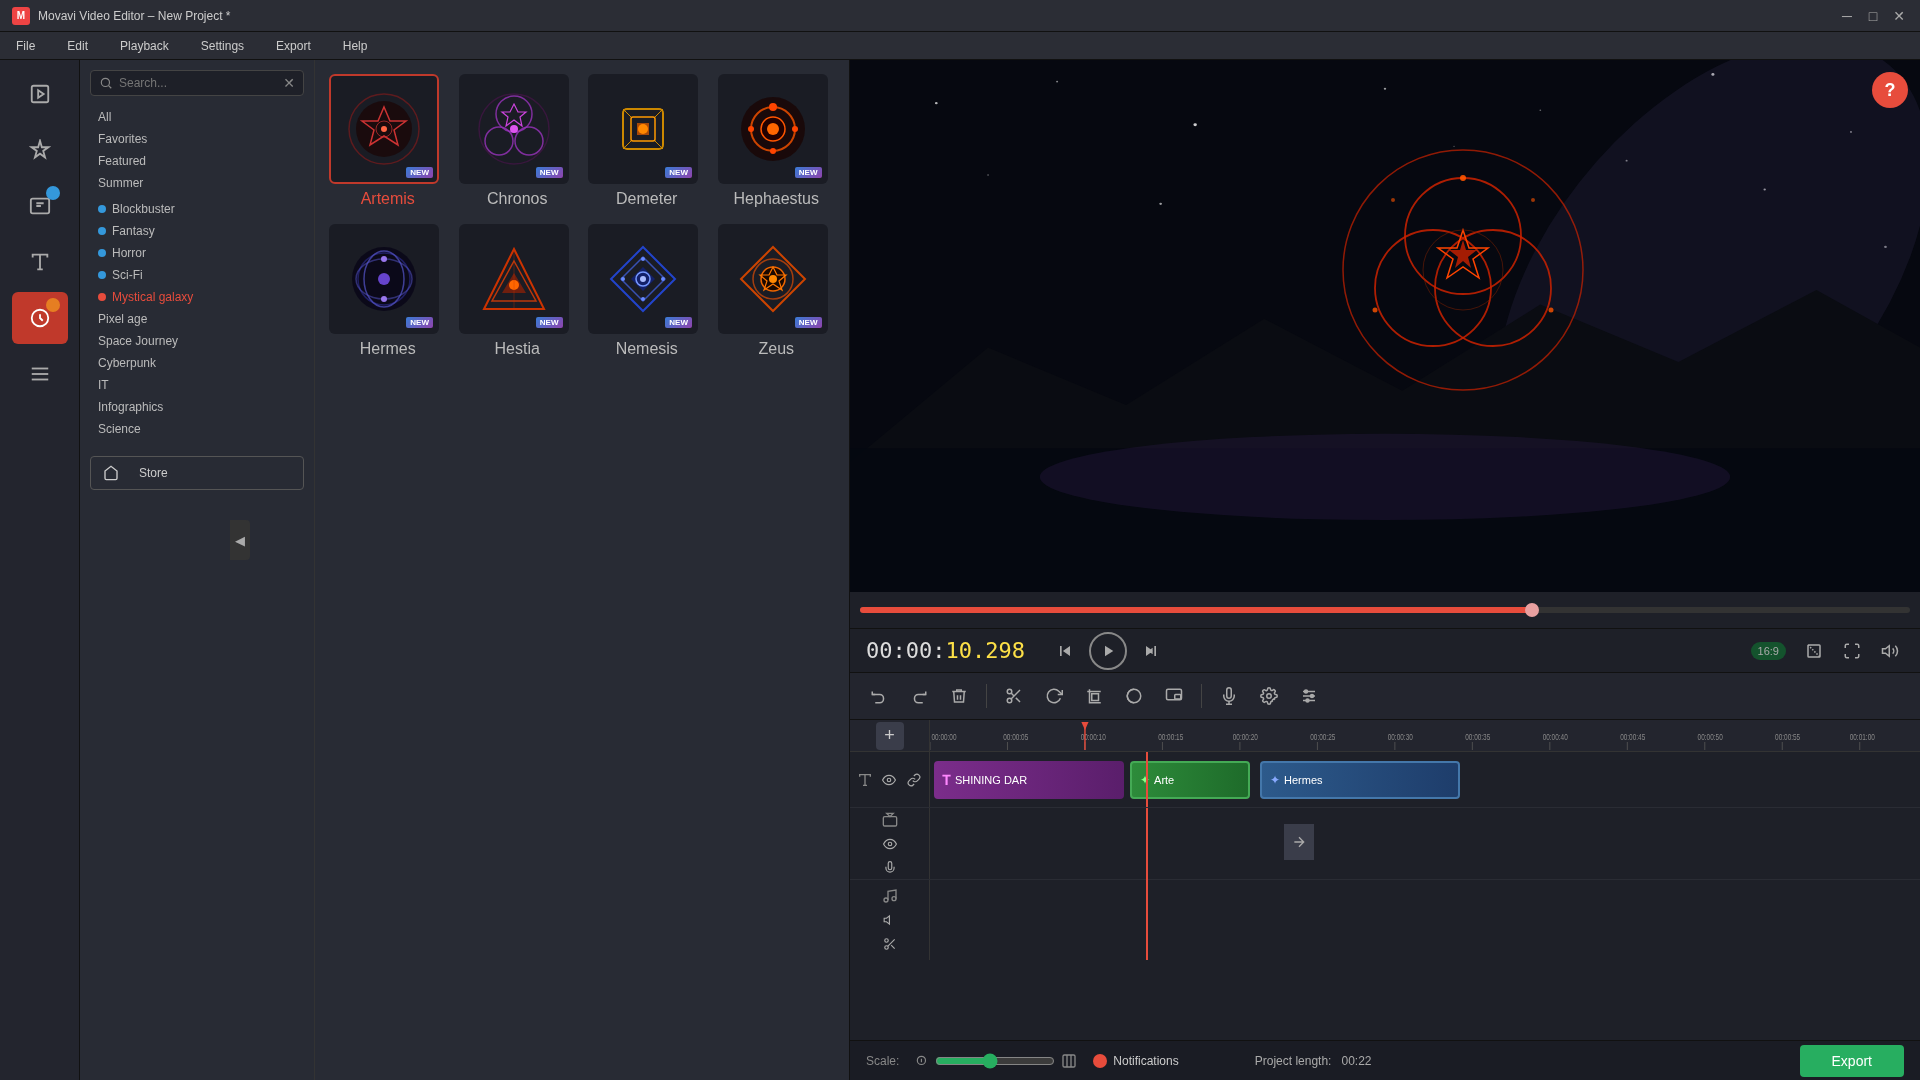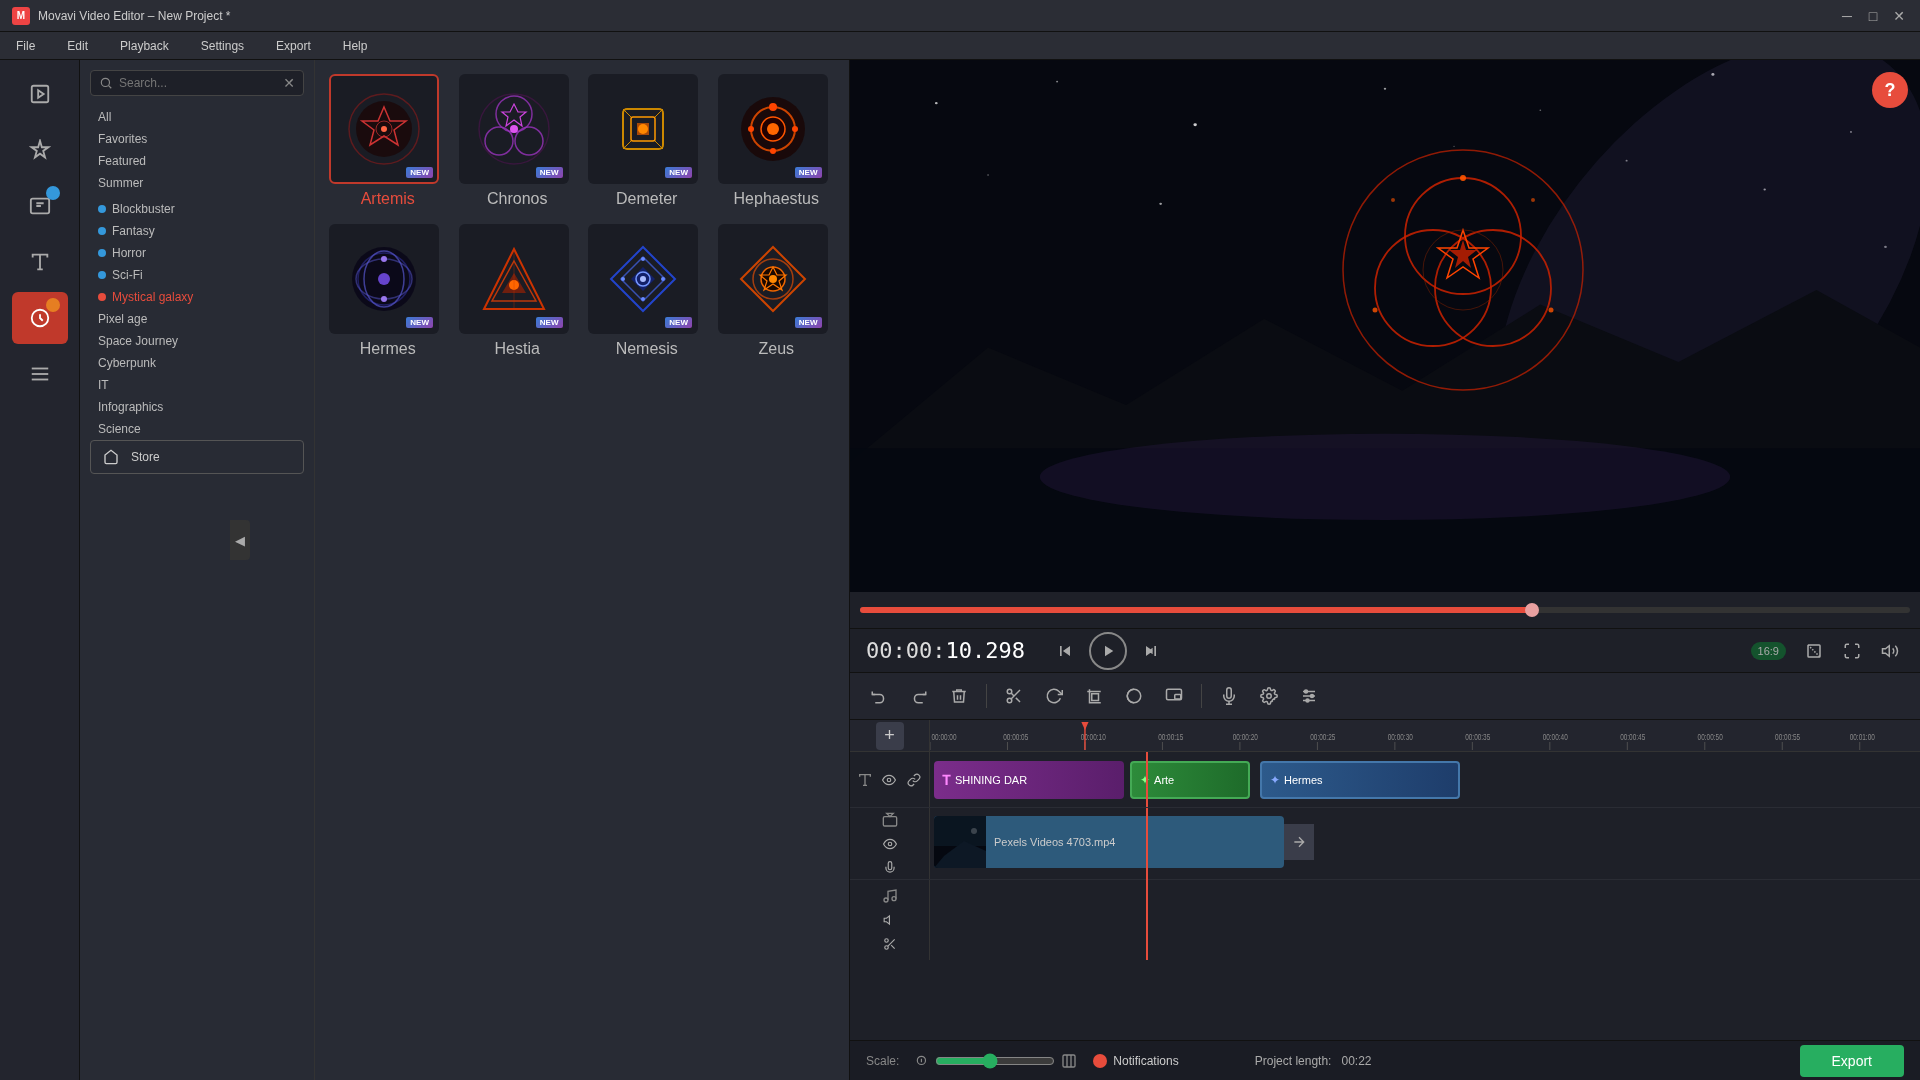--- a/index.html
+++ b/index.html
@@ -37,21 +37,21 @@
     
     
     #categories { width: 235px; padding: 10px; border-right: 1px solid #333; }
     #search-box { display: flex; align-items: center; background: #1e2028; border: 1px solid #444; border-radius: 4px; padding: 4px 8px; margin-bottom: 10px; }
     #search-box input { background: transparent; border: none; outline: none; color: #ccc; font-size: 12px; flex: 1; }
     #search-box svg { width: 14px; height: 14px; color: #888; }
     .cat-item { padding: 4px 8px; font-size: 12px; color: #bbb; cursor: pointer; border-radius: 3px; display: flex; align-items: center; gap: 6px; }
     .cat-item.highlighted { color: #c0392b; font-weight: 500; }
     .cat-dot { width: 8px; height: 8px; border-radius: 50%; }
     .cat-section { margin-top: 4px; }
-    #store-btn { display: flex; align-items: center; gap: 12px; padding: 8px 12px; border: 1px solid #555; border-radius: 4px; cursor: pointer; color: #ccc; font-size: 12px; }
+    #store-btn { margin-top: 16px; display: flex; align-items: center; gap: 20px; padding: 8px 12px; border: 1px solid #555; border-radius: 4px; cursor: pointer; color: #ccc; font-size: 12px; }
 
     
     #sticker-grid { flex: 1; padding: 14px; overflow-y: auto; }
     .sticker-row { display: flex; gap: 12px; margin-bottom: 16px; }
     .sticker-card { width: 120px; text-align: center; cursor: pointer; }
     .sticker-img { width: 110px; height: 110px; background: #1a1c24; border-radius: 6px; margin-bottom: 6px; border: 2px solid transparent; position: relative; display: flex; align-items: center; justify-content: center; overflow: hidden; }
     .sticker-card.active .sticker-img { border-color: #c0392b; }
     .sticker-img .new-badge { position: absolute; bottom: 4px; right: 4px; background: linear-gradient(135deg, #3a7bd5, #8e44ad); color: white; font-size: 8px; padding: 1px 4px; border-radius: 2px; font-weight: bold; }
     .sticker-name { font-size: 16px; color: #bbb; }
     .sticker-card.active .sticker-name { color: #e74c3c; }
@@ -451,21 +451,21 @@
 
       <div id="preview-progress">
         <div class="progress-bar-wrap">
           <div class="progress-bar-fill"></div>
           <div class="progress-handle"></div>
         </div>
       </div>
 
       <div id="playback-controls">
         <div style="font-family:monospace;font-size:22px;color:#ddd;margin-right:16px;">
-          <span>00:00:</span><span style="color:#ffffff">10.298</span>
+          <span>00:00:</span><span style="color:#fde047">10.298</span>
         </div>
         <div class="ctrl-btn">
           <svg viewBox="0 0 24 24" fill="currentColor" width="20" height="20">
               <path d="M6 6h2v12H6zm3.5 6l8.5 6V6z"></path>
             </svg>
         </div>
         <div class="ctrl-btn play-btn" style="border-radius:50%;border:2px solid #888;width:38px;height:38px;">
           <svg viewBox="0 0 24 24" fill="currentColor" width="18" height="18">
               <path d="M8 5v14l11-7z"></path>
             </svg>
@@ -686,32 +686,20 @@
                     <path d="M12 1a3 3 0 00-3 3v8a3 3 0 006 0V4a3 3 0 00-3-3z"></path>
                     <path d="M19 10v2a7 7 0 01-14 0v-2"></path>
                   </svg>
               </div>
             </div>
           </div>
           <div class="track-content" style="position:relative;height:72px;">
 
             <div style="position:absolute;left:216px;top:0;bottom:0;width:2px;background:#e74c3c;z-index:10;"></div>
 
-            <div style="position:absolute;left:4px;width:350px;top:8px;height:52px;background:#2d5a7b;border-radius:4px;display:flex;align-items:center;overflow:hidden;cursor:pointer;">
-
-              <div style="width:52px;height:52px;background:#1a3a5a;flex-shrink:0;overflow:hidden;position:relative;">
-                <svg viewBox="0 0 52 52" width="52" height="52">
-                  <rect width="52" height="52" fill="#0a1520"></rect>
-                  <rect x="0" y="30" width="52" height="22" fill="#050810"></rect>
-                  <polygon points="10,40 30,25 52,35 52,52 0,52" fill="#0d1825"></polygon>
-                  <circle cx="40" cy="15" r="3" fill="#ffffff33"></circle>
-                </svg>
-              </div>
-              <span style="font-size:11px;color:#ccc;padding:0 8px;">Pexels Videos 4703.mp4</span>
-            </div>
 
             <div style="position:absolute;left:354px;top:16px;width:30px;height:36px;background:#3a3d4a;display:flex;align-items:center;justify-content:center;z-index:5;">
               <svg viewBox="0 0 24 24" fill="none" stroke="#aaa" stroke-width="2" width="16" height="16">
                   <path d="M5 12h14M12 5l7 7-7 7"></path>
                 </svg>
             </div>
 
           </div>
         </div>
 

